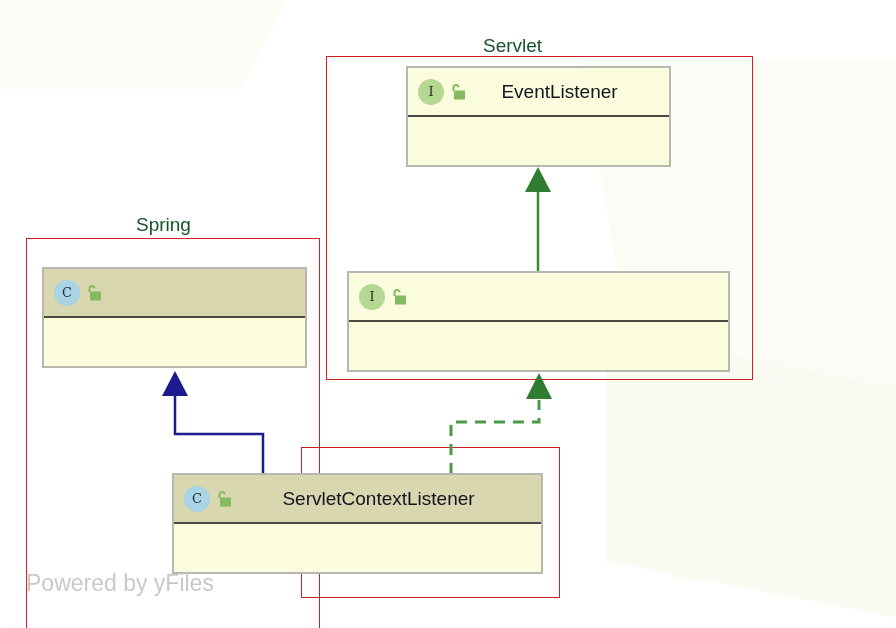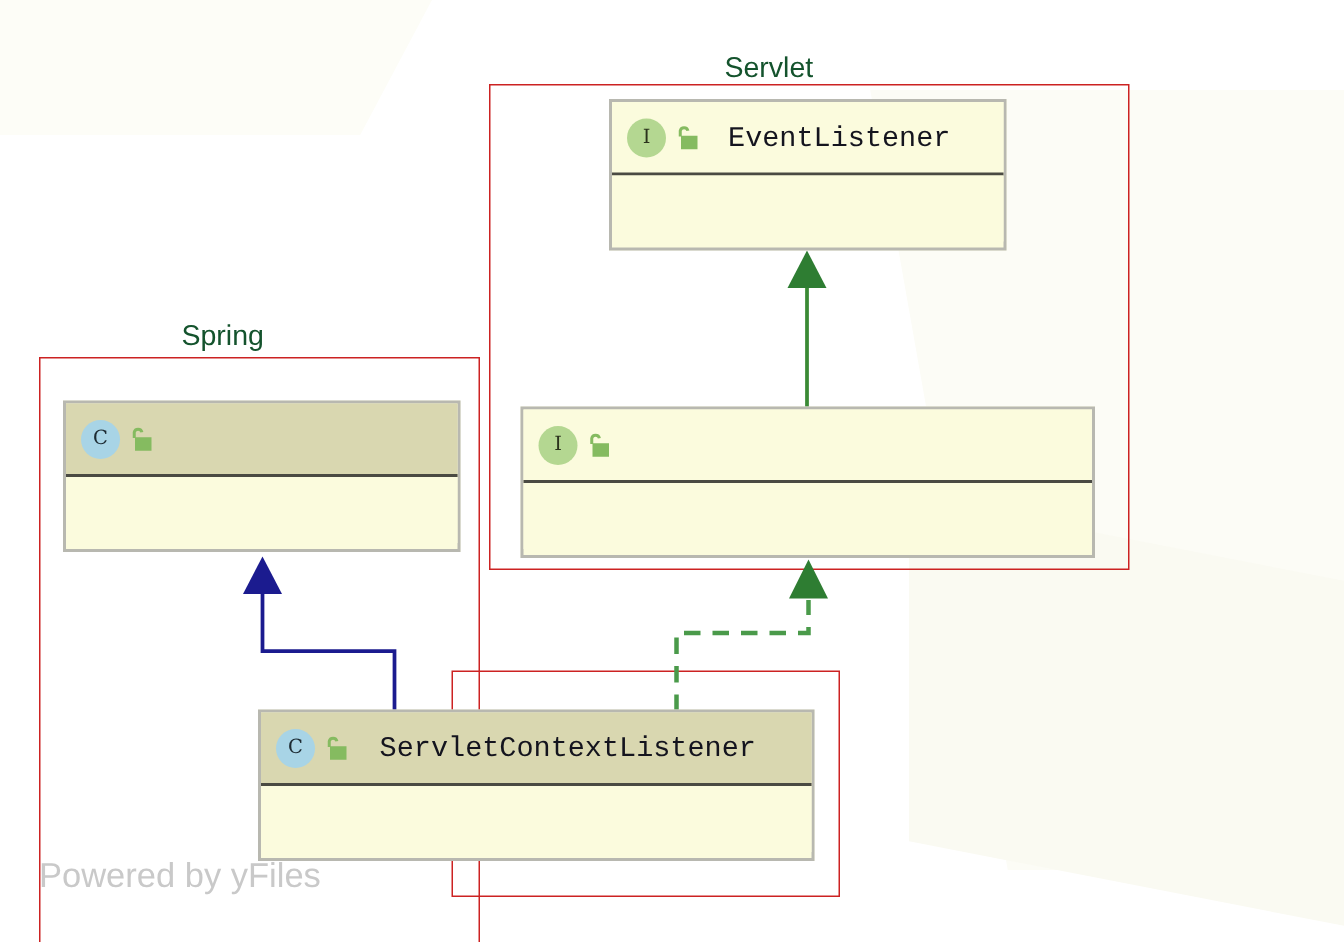--- a/index.html
+++ b/index.html
@@ -76,21 +76,21 @@
     padding-left: 10px;
   }
   .uml-header.cls { background: #d9d7b0; }
   .uml-header.iface { background: #fbfbdd; }
   .uml-body {
     box-sizing: border-box;
     height: 44px;
     background: #fbfbdd;
   }
   .uml-title {
-    font-family: Liberation Mono, monospace;
+    font-family: Liberation Sans, sans-serif;
     font-size: 19px;
     color: #14141e;
     letter-spacing: 0px;
     white-space: nowrap;
     flex: 1;
     text-align: center;
     padding-right: 18px;
   }
 
   
@@ -142,21 +142,21 @@
 <div id="canvas">
 
   <div class="bg-tint-a"></div>
   <div class="bg-tint-b"></div>
   <div class="bg-tint-c"></div>
 
   <div class="group-box" style="left:326px; top:56px; width:427px; height:324px;"></div>
   <div class="group-label" style="left:483px; top:36px;">Servlet</div>
 
   <div class="group-box" style="left:26px; top:238px; width:294px; height:395px;"></div>
-  <div class="group-label" style="left:121px; top:215px;">Spring</div>
+  <div class="group-label" style="left:136px; top:215px;">Spring</div>
 
   <div class="group-box" style="left:301px; top:447px; width:259px; height:151px;"></div>
 
   <svg class="edge-svg" viewBox="0 0 896 628" xmlns="http://www.w3.org/2000/svg">
 
     <g>
       <line x1="538" y1="272" x2="538" y2="186" stroke="#3a8a35" stroke-width="2.5"></line>
       <polygon points="538,167 525,192 551,192" fill="#2e7d32"></polygon>
     </g>
 

